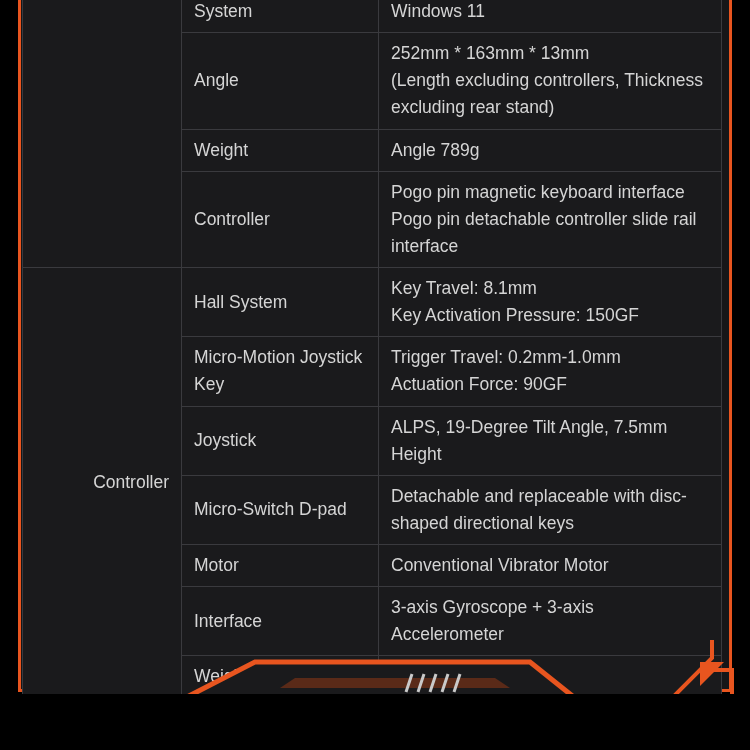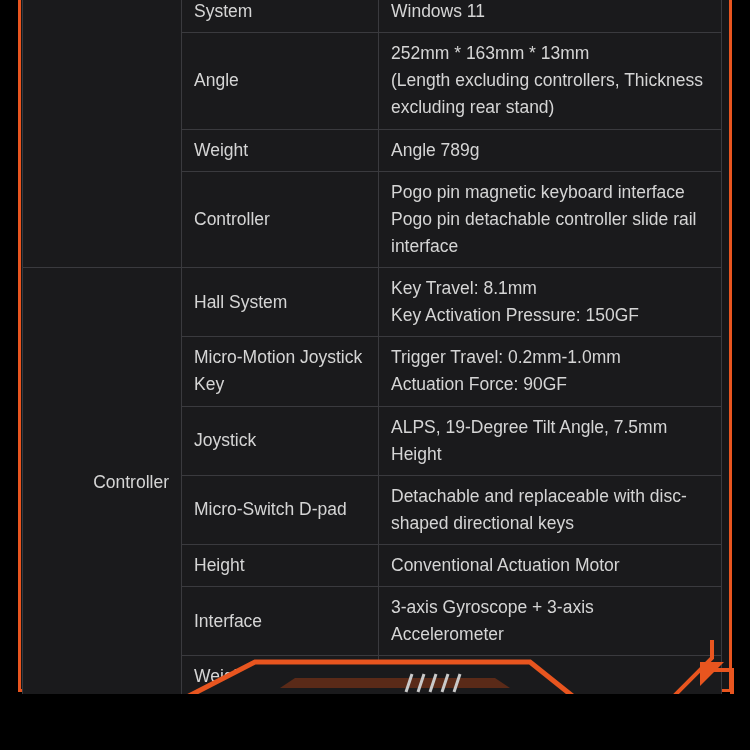--- a/index.html
+++ b/index.html
@@ -116,22 +116,22 @@
       </tr>
       <tr>
         <td class="key">Joystick</td>
         <td class="val">ALPS, 19-Degree Tilt Angle, 7.5mm Height</td>
       </tr>
       <tr class="alt">
         <td class="key">Micro-Switch D-pad</td>
         <td class="val">Detachable and replaceable with disc-shaped directional keys</td>
       </tr>
       <tr>
-        <td class="key">Height</td>
-        <td class="val">Conventional Actuation Motor</td>
+        <td class="key">Motor</td>
+        <td class="val">Conventional Vibrator Motor</td>
       </tr>
       <tr class="alt">
         <td class="key">Interface</td>
         <td class="val">3-axis Gyroscope + 3-axis Accelerometer</td>
       </tr>
       <tr>
         <td class="key">Weight</td>
         <td class="val">Weight About 125g</td>
       </tr>
       <tr class="alt">

